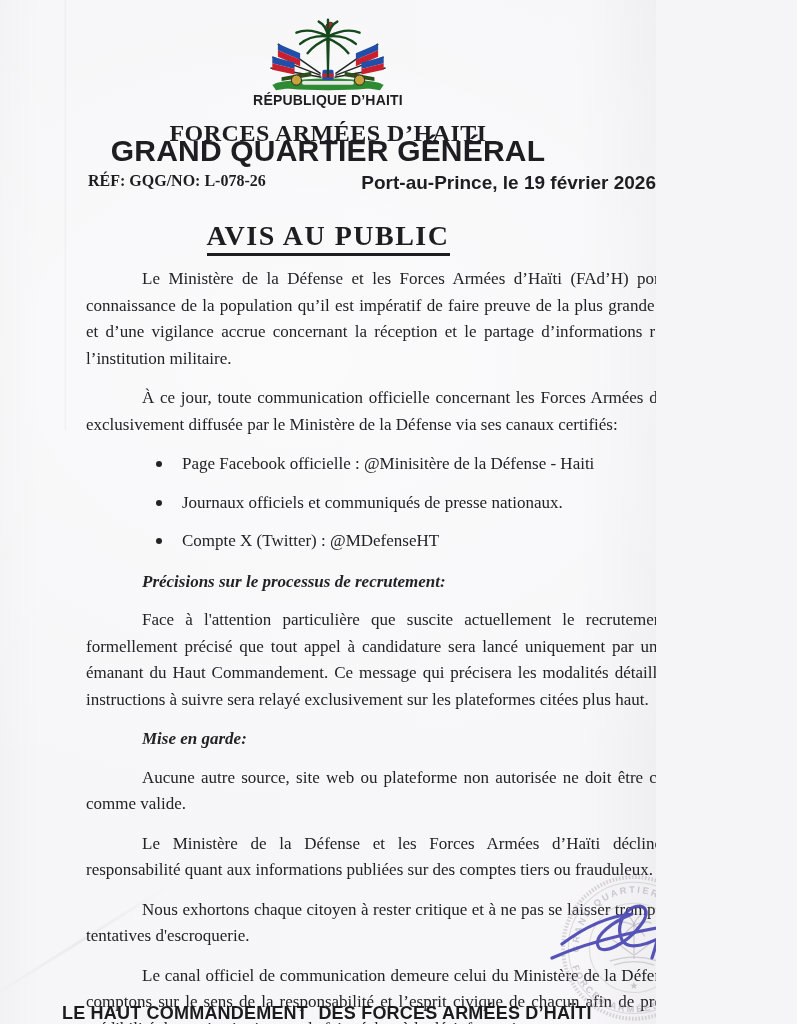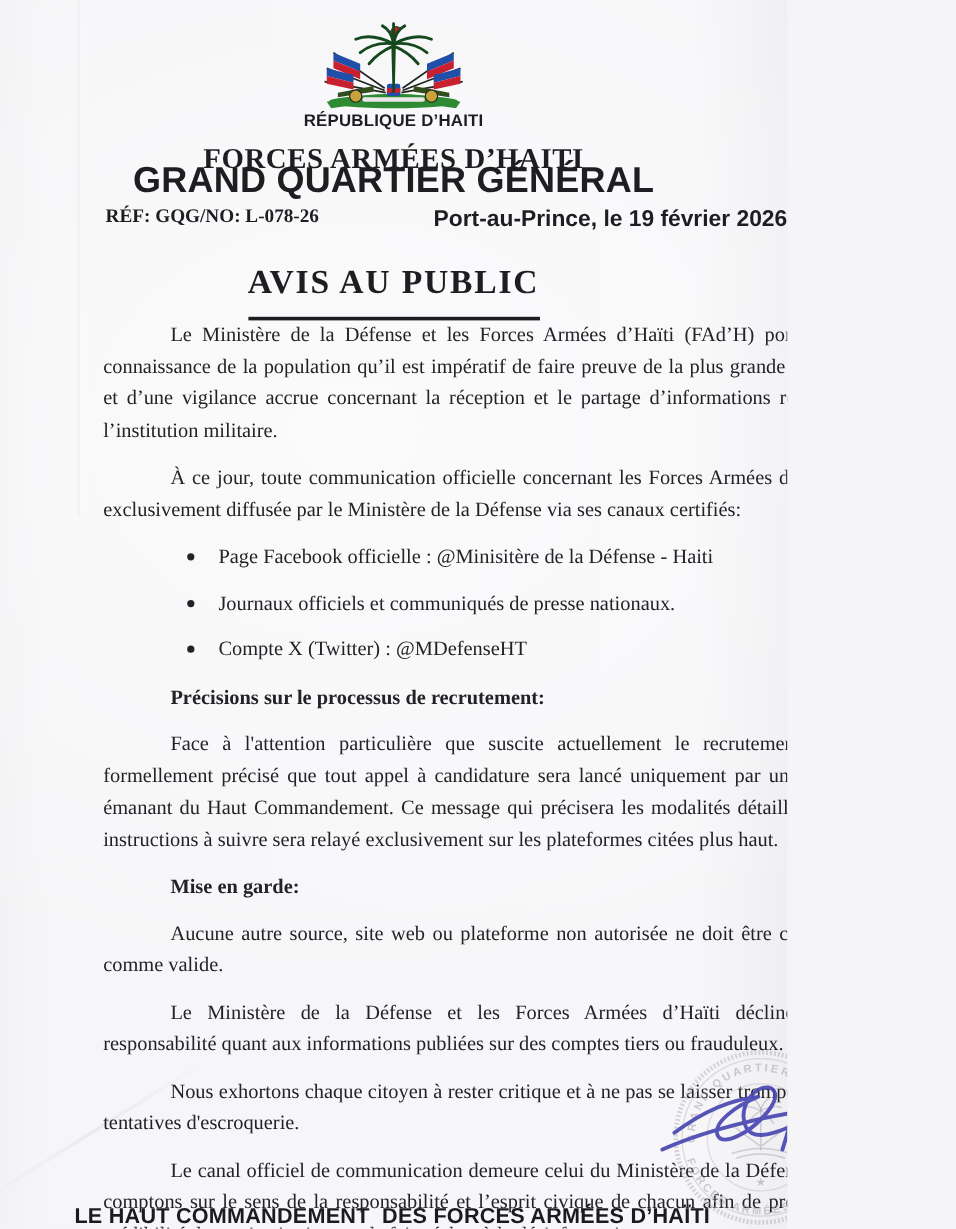--- a/index.html
+++ b/index.html
@@ -45,21 +45,21 @@
 
   
   .title-wrap { position: absolute; top: 220px; left: 0; right: 0; text-align: center; }
   .title {
     display: inline-block;
     font-family: "Liberation Serif", serif;
     font-weight: bold;
     font-size: 28px;
     letter-spacing: 1.5px;
     border-bottom: 3px solid #1e1d21;
-    padding-bottom: 12px;
+    padding-bottom: 1px;
   }
 
   
   .doc-body {
     position: absolute;
     top: 266px;
     left: 86px;
     width: 636px;
     font-size: 17px;
     line-height: 26.5px;
@@ -78,20 +78,21 @@
     position: absolute;
     left: 70px; top: 10px;
     width: 6px; height: 6px;
     border-radius: 50%;
     background: #232226;
   }
   .subhead {
     margin: 2px 0 12px 0;
     padding-left: 56px;
     font-weight: bold;
+    font-style: italic;
     text-align: left;
   }
 
   
   .footer {
     position: absolute;
     top: 1003px;
     left: 0;
     right: 0;
     font-family: "Liberation Sans", sans-serif;

